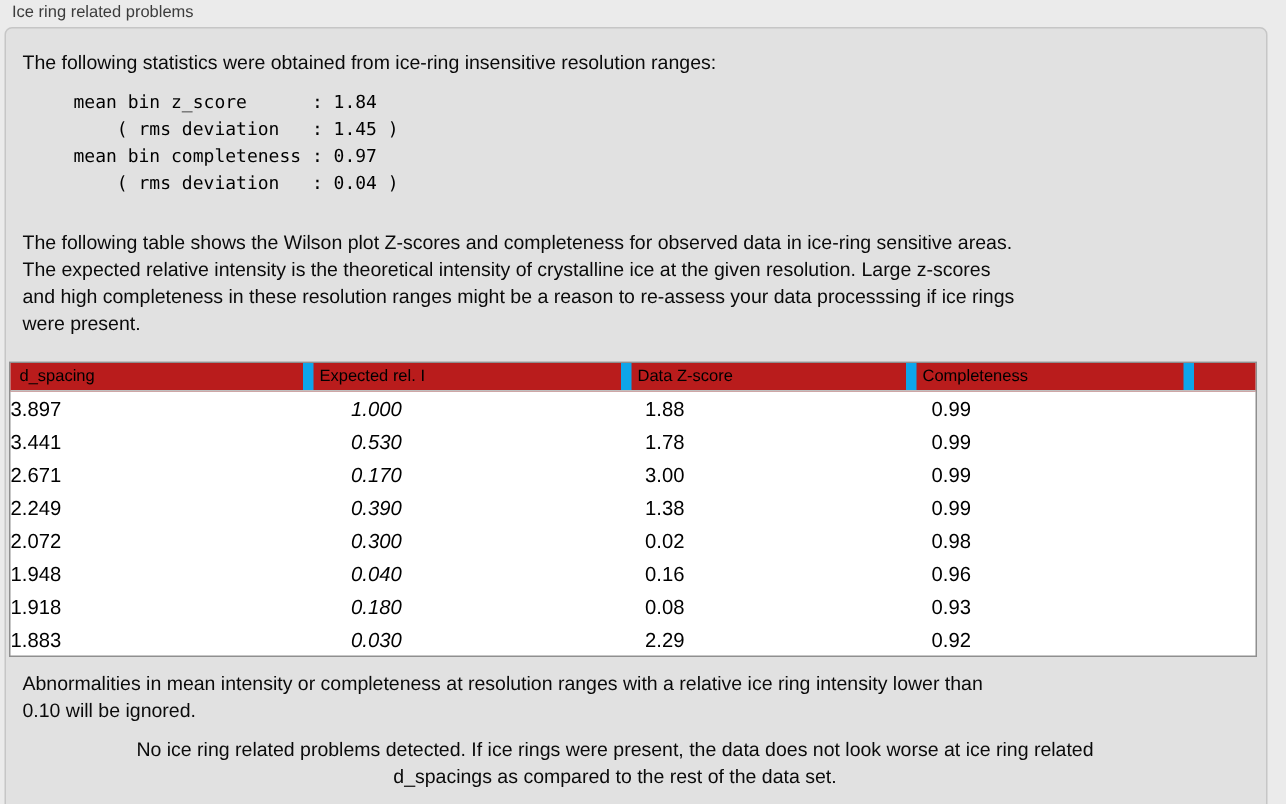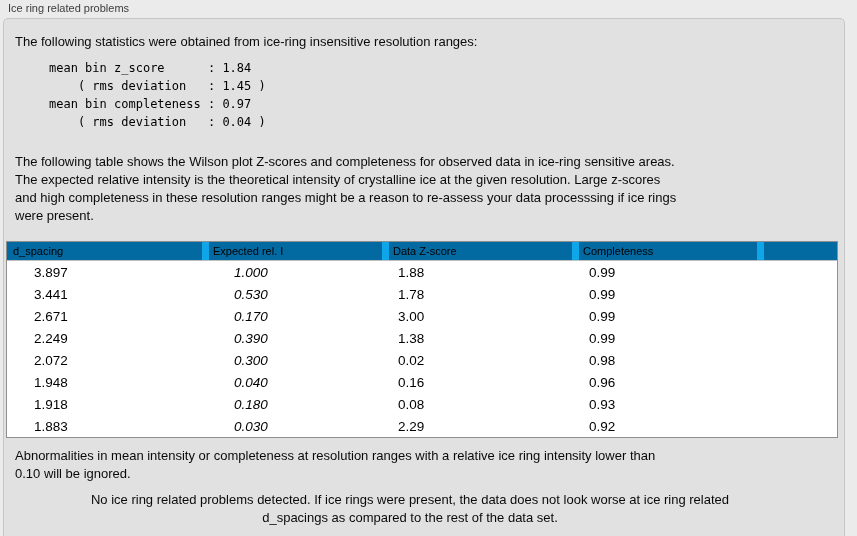--- a/index.html
+++ b/index.html
@@ -39,39 +39,39 @@
 
   .listctrl {
     position:absolute; left:2px; top:222px;
     width:832px; height:197px;
     background:#ffffff;
     border:1px solid #8f8f8f;
     display:flex; flex-direction:column;
   }
   .thead {
     display:flex; height:19px; flex:0 0 19px;
-    background:#0369a1;
+    background:#b91c1c;
     border-bottom:1px solid #c0c0c0;
     font-size:11px; color:#000;
   }
   .thead .tcell {
     display:flex; align-items:center;
     padding-left:4px; overflow:hidden; white-space:nowrap;
   }
   .thead .tcell:first-child { padding-left:6px; }
   .thead .tcell + .tcell { border-left:7px solid #0ea5e9; }
   .tbody { display:flex; flex-direction:column; flex:1; }
   .trow { display:flex; flex:1; font-size:13.5px; color:#000; }
   .trow .tcell { display:flex; align-items:center; overflow:hidden; white-space:nowrap; }
   .c0 { width:195px; }
   .c1 { width:180px; }
-  .c2 { width:190px; }
+  .c2 { width:190px;margin-left:32px; }
   .c3 { width:185px; }
   .c4 { flex:1; }
-  .trow .c0 { padding-left:27px; }
+  .trow .c0 { }
   .trow .c1 { padding-left:32px;font-style:italic; }
   .trow .c2 { padding-left:16px; }
   .trow .c3 { padding-left:17px; }
 </style>
 </head>
 <body>
 
 <div class="groupbox-title">Ice ring related problems</div>
 
 <div class="groupbox">

